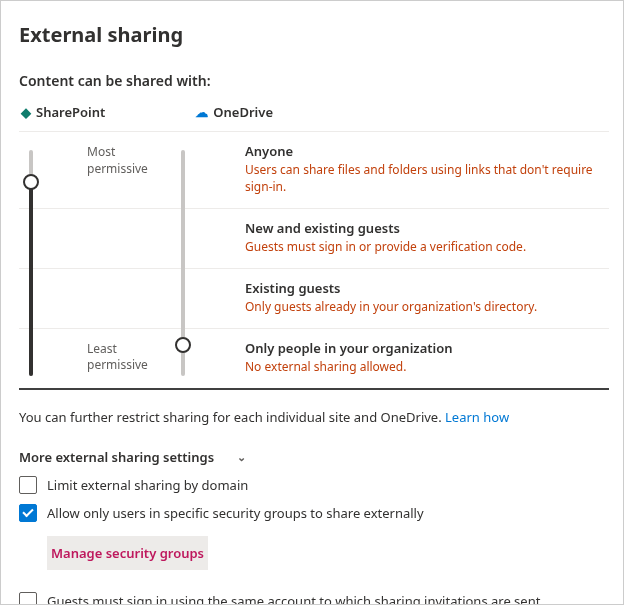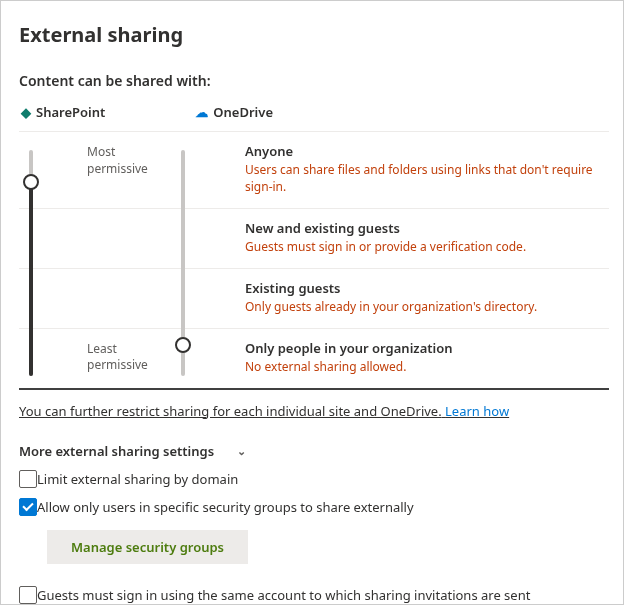--- a/index.html
+++ b/index.html
@@ -93,42 +93,42 @@
       position: absolute;
       left: -4px; top: 8px;
       width: 16px; height: 16px;
       border: 2px solid #323130;
       border-radius: 50%;
       background: #fff;
       z-index: 2;
     }
 
     .restrict-note {
-      margin-top: 12px;
+      margin-top: 18px;
       font-size: 13px;
       color: #323130;
-      text-decoration: underline;
     }
     .link { color: #0078d4; text-decoration: none; }
 
     .more-settings {
       display: flex;
       align-items: center;
       gap: 23px;
       font-weight: 600;
       font-size: 13px;
       margin-top: 22px;
       margin-bottom: 10px;
       cursor: pointer;
     }
     .chev { font-size: 11px; color: #605e5c; }
 
     .check-row {
       display: flex;
       align-items: center;
+      gap: 10px;
       margin: 10px 0;
     }
     .chk {
       width: 18px; height: 18px;
       border: 1px solid #605e5c;
       border-radius: 2px;
       display: flex;
       align-items: center;
       justify-content: center;
       flex-shrink: 0;
@@ -141,25 +141,25 @@
       content: "";
       width: 4px; height: 8px;
       border: solid #fff;
       border-width: 0 2px 2px 0;
       transform: rotate(45deg) translate(-1px, -1px);
     }
     .btn {
       display: inline-block;
       background: #edebe9;
       border: none;
-      padding: 8px 24px;
+      padding: 8px 4px;
       font-family: inherit;
       font-size: 13px;
       font-weight: 600;
-      color: #4d7c0f;
+      color: #be185d;
       margin-left: 28px;
       margin-top: 4px;
       cursor: pointer;
     }
     .gap-top { margin-top: 22px; }
   </style>
 </head>
 <body>
 
 

